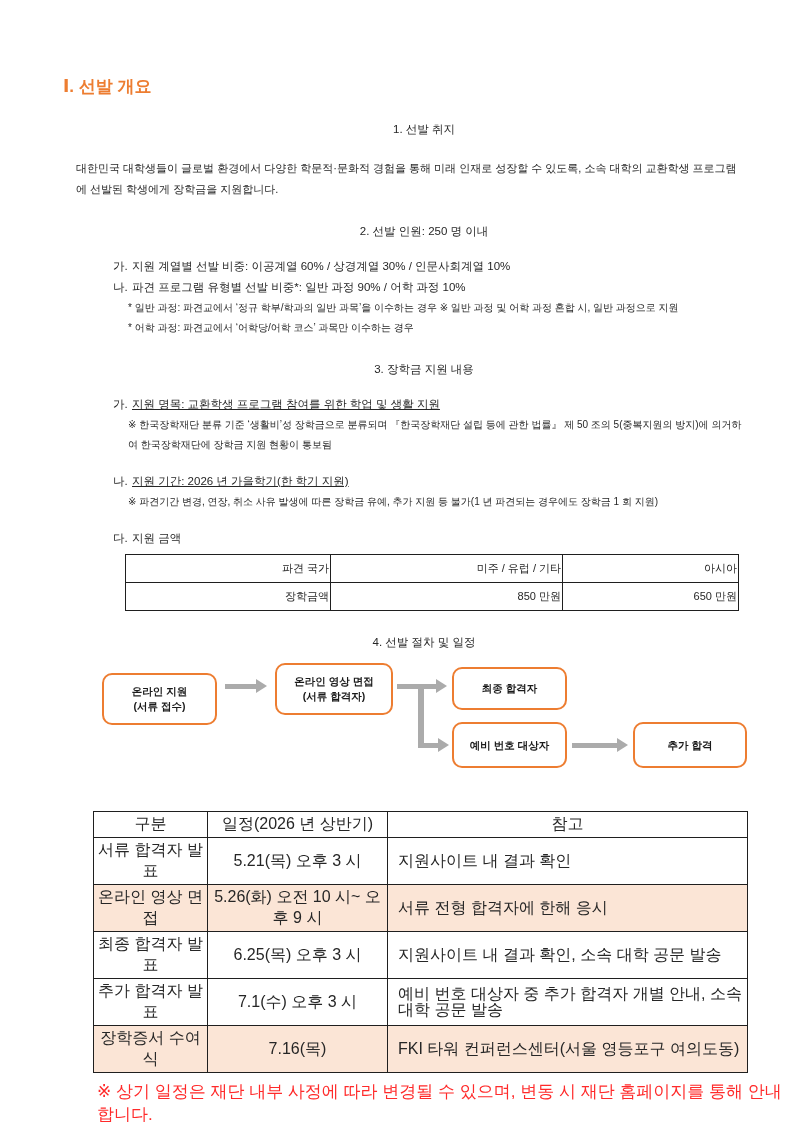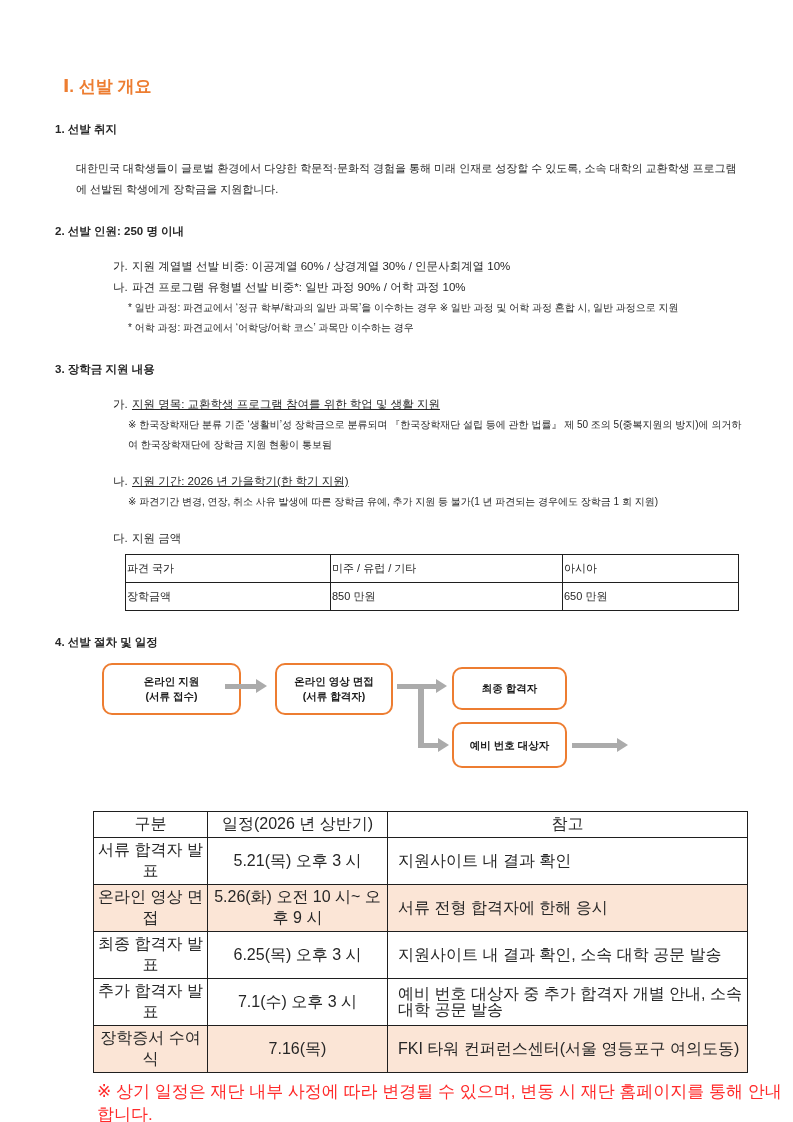--- a/index.html
+++ b/index.html
@@ -11,21 +11,21 @@
     font-family:"Liberation Sans","DejaVu Sans",sans-serif;
     color:#262626;
     overflow:hidden;
   }
   .title{
     margin:75px 0 0 63px;
     font-size:17px;font-weight:bold;color:#ED7D31;
   }
   .h2{
     margin:24px 0 0 55px;
-    font-size:11.5px;font-weight:bold;color:#262626;
+    font-size:11.5px;font-weight:normal;color:#262626;text-align:center;
   }
   .body-par{
     margin:21px 0 0 76px;
     width:666px;
     font-size:11px;line-height:21px;
   }
   .item{
     display:flex;
     margin:0 0 0 113px;
     font-size:11.5px;line-height:21px;
@@ -41,21 +41,21 @@
   }
   .note.wrap{white-space:normal;width:614px;}
   table{border-collapse:collapse;table-layout:fixed;}
   .amount-table{
     margin:5px 0 0 125px;
     width:613px;
     font-size:11px;
   }
   .amount-table td{
     border:1px solid #1f1f1f;
-    height:25px;text-align:left;vertical-align:middle;
+    height:25px;text-align:right;vertical-align:middle;
     font-weight:normal;
   }
   .flow{
     position:relative;
     height:128px;
     margin-top:7px;
   }
   .fbox{
     position:absolute;
     box-sizing:border-box;
@@ -159,21 +159,21 @@
       <td>장학금액</td>
       <td>850 만원</td>
       <td>650 만원</td>
     </tr>
   </tbody>
     </table>
 
   <div class="h2">4. 선발 절차 및 일정</div>
 
   <div class="flow">
-    <div class="fbox" style="left:102px;top:6px;width:139px;height:52px">
+    <div class="fbox" style="left:102px;top:16px;width:115px;height:52px">
       <span>온라인 지원</span>
       <span>(서류 접수)</span>
     </div>
     <div class="arrow" style="left:225px;top:21px;width:42px">
       <span class="shaft"></span>
         <span class="head"></span>
     </div>
     <div class="fbox" style="left:275px;top:6px;width:118px;height:52px">
       <span>온라인 영상 면접</span>
       <span>(서류 합격자)</span>
@@ -189,20 +189,23 @@
     </div>
     <div class="fbox" style="left:452px;top:65px;width:115px;height:46px">
       <span>예비 번호 대상자</span>
     </div>
     <div class="fbox" style="left:452px;top:10px;width:115px;height:43px">
       <span>최종 합격자</span>
     </div>
     <div class="arrow" style="left:572px;top:80px;width:56px">
       <span class="shaft"></span>
         <span class="head"></span>
+    </div>
+    <div class="fbox" style="left:633px;top:65px;width:114px;height:46px">
+      <span>추가 합격</span>
     </div>
   </div>
 
   <table class="schedule-table">
     <colgroup>
         <col style="width:114px">
         <col style="width:180px">
         <col style="width:360px">
       </colgroup>
     <tbody>

